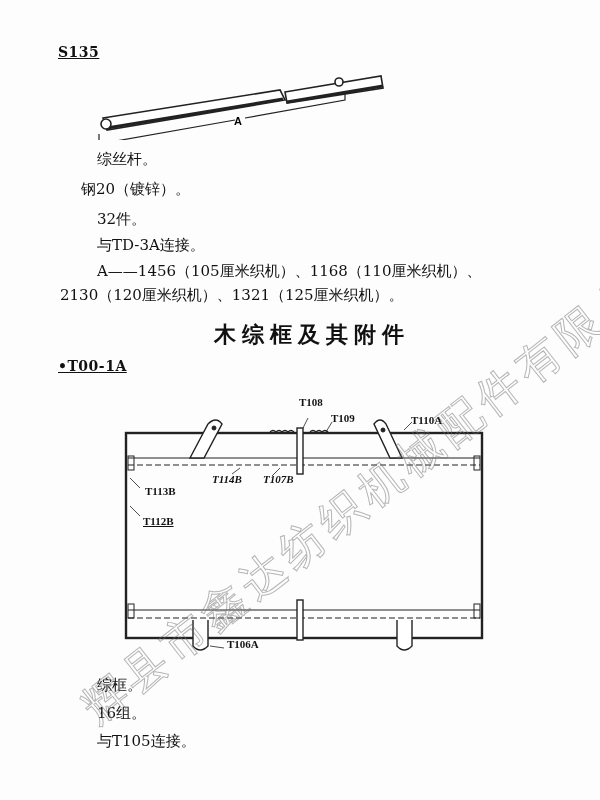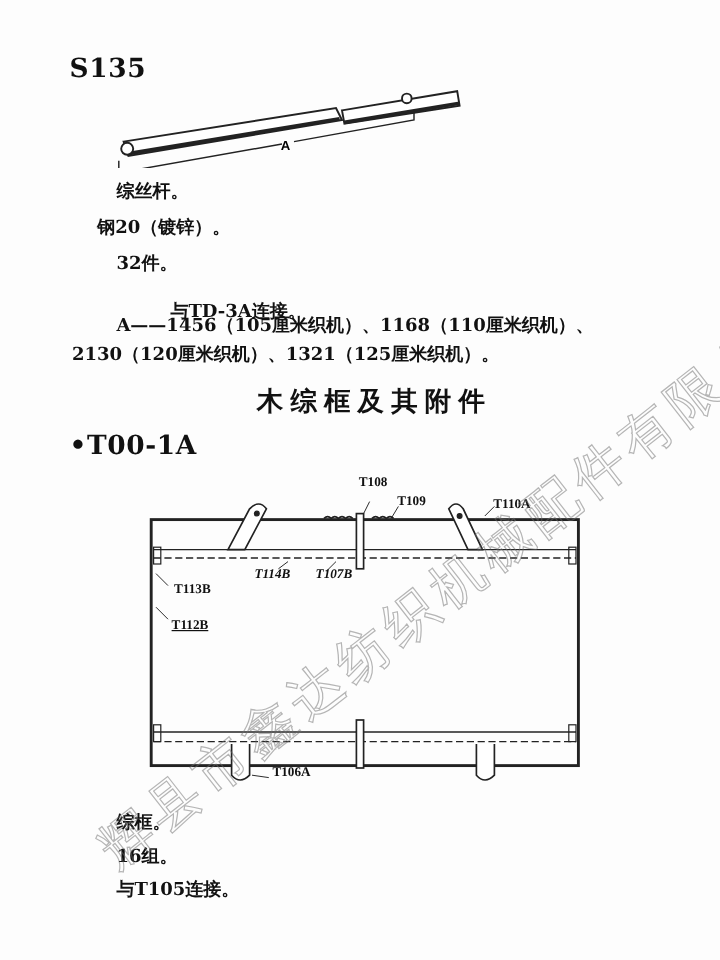--- a/index.html
+++ b/index.html
@@ -1,22 +1,22 @@
 <!DOCTYPE html>
 <html><head>
 <meta charset="utf-8">
 <style>
   html, body { margin:0; padding:0; }
   body {
     width:600px; height:800px; background:#fdfdfd; position:relative; overflow:hidden;
     font-family:"DejaVu Serif", "Liberation Serif", serif; color:#111;
   }
   .abs { position:absolute; }
-  .code { font-weight:bold; font-size:22px; letter-spacing:0.5px; }
-  .line { font-size:15px; font-weight:bold; white-space:nowrap;text-align:center; }
+  .code { font-weight:bold; font-size:14px; letter-spacing:0.5px;text-decoration:underline; }
+  .line { font-size:15px; font-weight:normal; white-space:nowrap;text-align:center; }
   .heading { font-size:22px; font-weight:bold; letter-spacing:6px; }
   .label { font-size:11px; font-family:"Liberation Serif", serif; font-weight:bold; white-space:nowrap; }
   .watermark {
     position:absolute; left:40px; top:520px; font-size:44px; color:rgba(120,120,120,0.35);
     font-family:"DejaVu Sans", sans-serif; transform:rotate(-38deg); transform-origin:left top;
     white-space:nowrap; letter-spacing:6px; font-weight:300;
     -webkit-text-stroke:1px rgba(110,110,110,0.5); color:transparent;
     pointer-events:none;
   }
 </style>
@@ -39,21 +39,21 @@
   <g stroke="#222" stroke-width="1.2" fill="none">
     <polyline points="4,64 4,74 140,50"></polyline>
     <polyline points="150,48 250,30 250,24"></polyline>
   </g>
   <text x="139" y="55" font-size="11" font-weight="bold" font-family="Liberation Sans, sans-serif">A</text>
 </svg>
 
 <div class="abs line" style="left:97px;top:150px;">综丝杆。</div>
 <div class="abs line" style="left:81px;top:180px;">钢20（镀锌）。</div>
 <div class="abs line" style="left:97px;top:210px;">32件。</div>
-<div class="abs line" style="left:97px;top:250px;margin-left:45px;">与TD-3A连接。</div>
+<div class="abs line" style="left:97px;top:236px;">与TD-3A连接。</div>
 <div class="abs line" style="left:97px;top:262px;">A——1456（105厘米织机）、1168（110厘米织机）、</div>
 <div class="abs line" style="left:60px;top:286px;">2130（120厘米织机）、1321（125厘米织机）。</div>
 
 <div class="abs heading" style="left:214px;top:320px;">木综框及其附件</div>
 
 <div class="abs code" style="left:58px;top:358px;">•T00-1A</div>
 
 <svg class="abs" style="left:120px;top:410px;" width="370" height="250">
   <g stroke="#222" fill="none">
 

